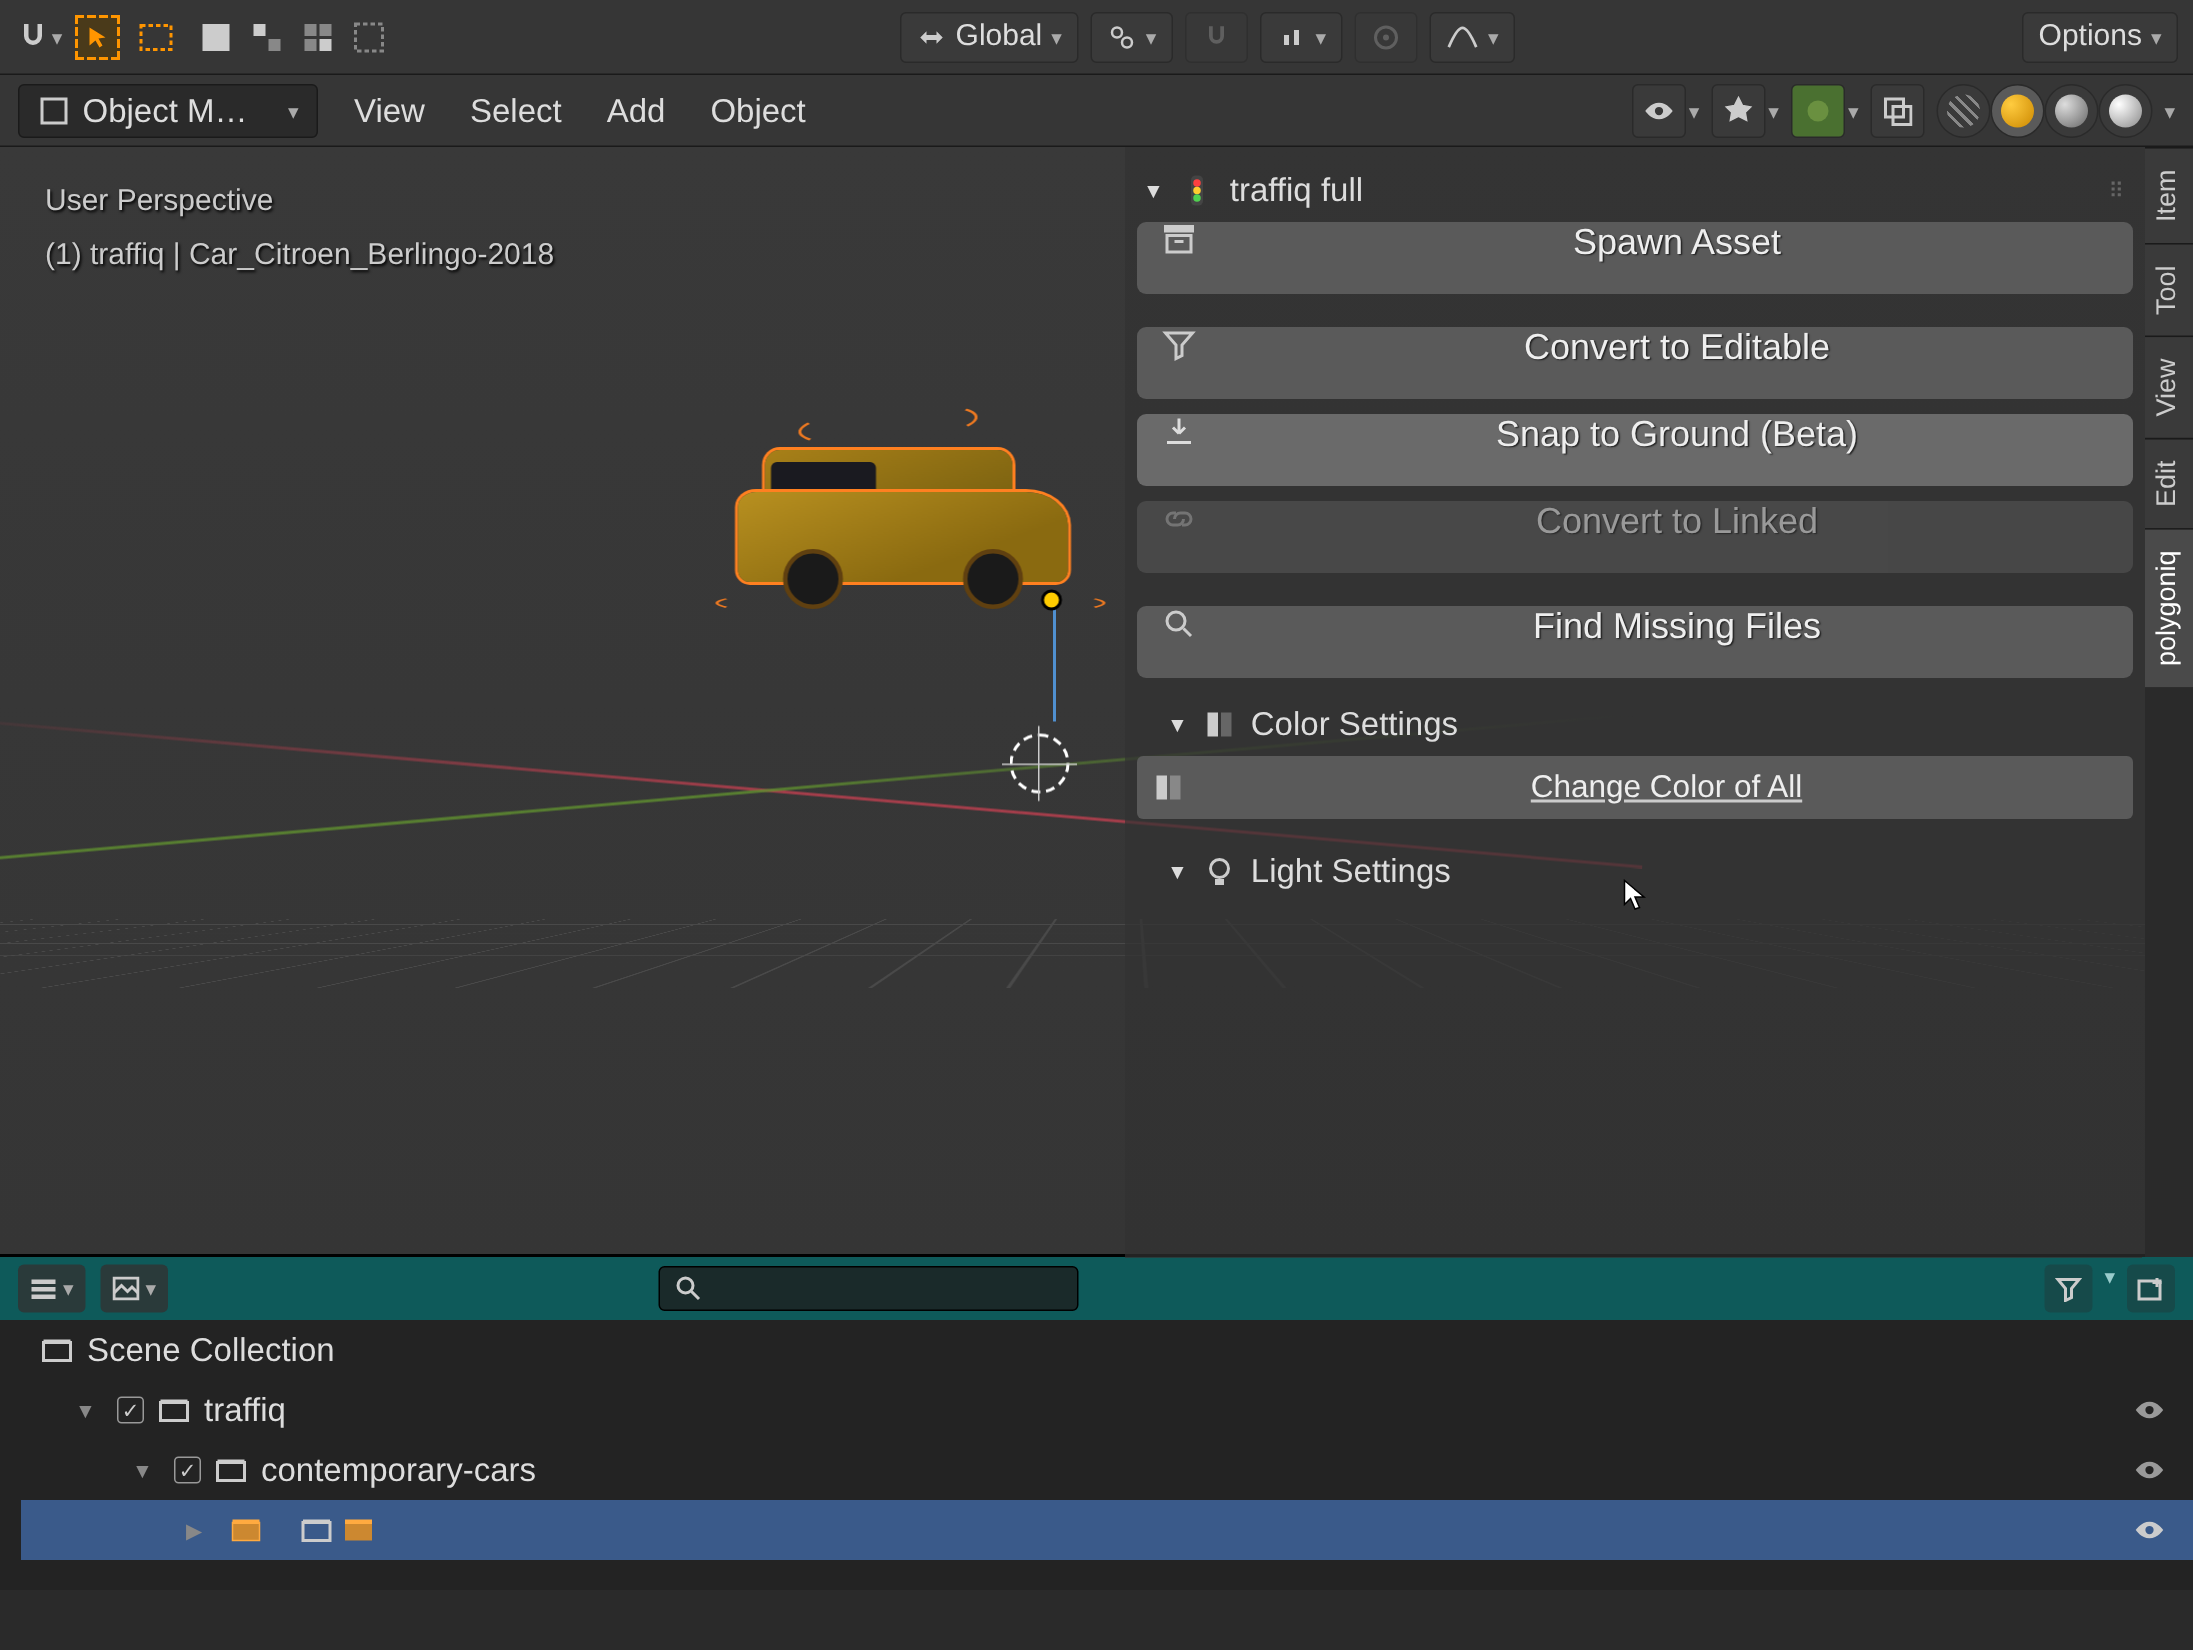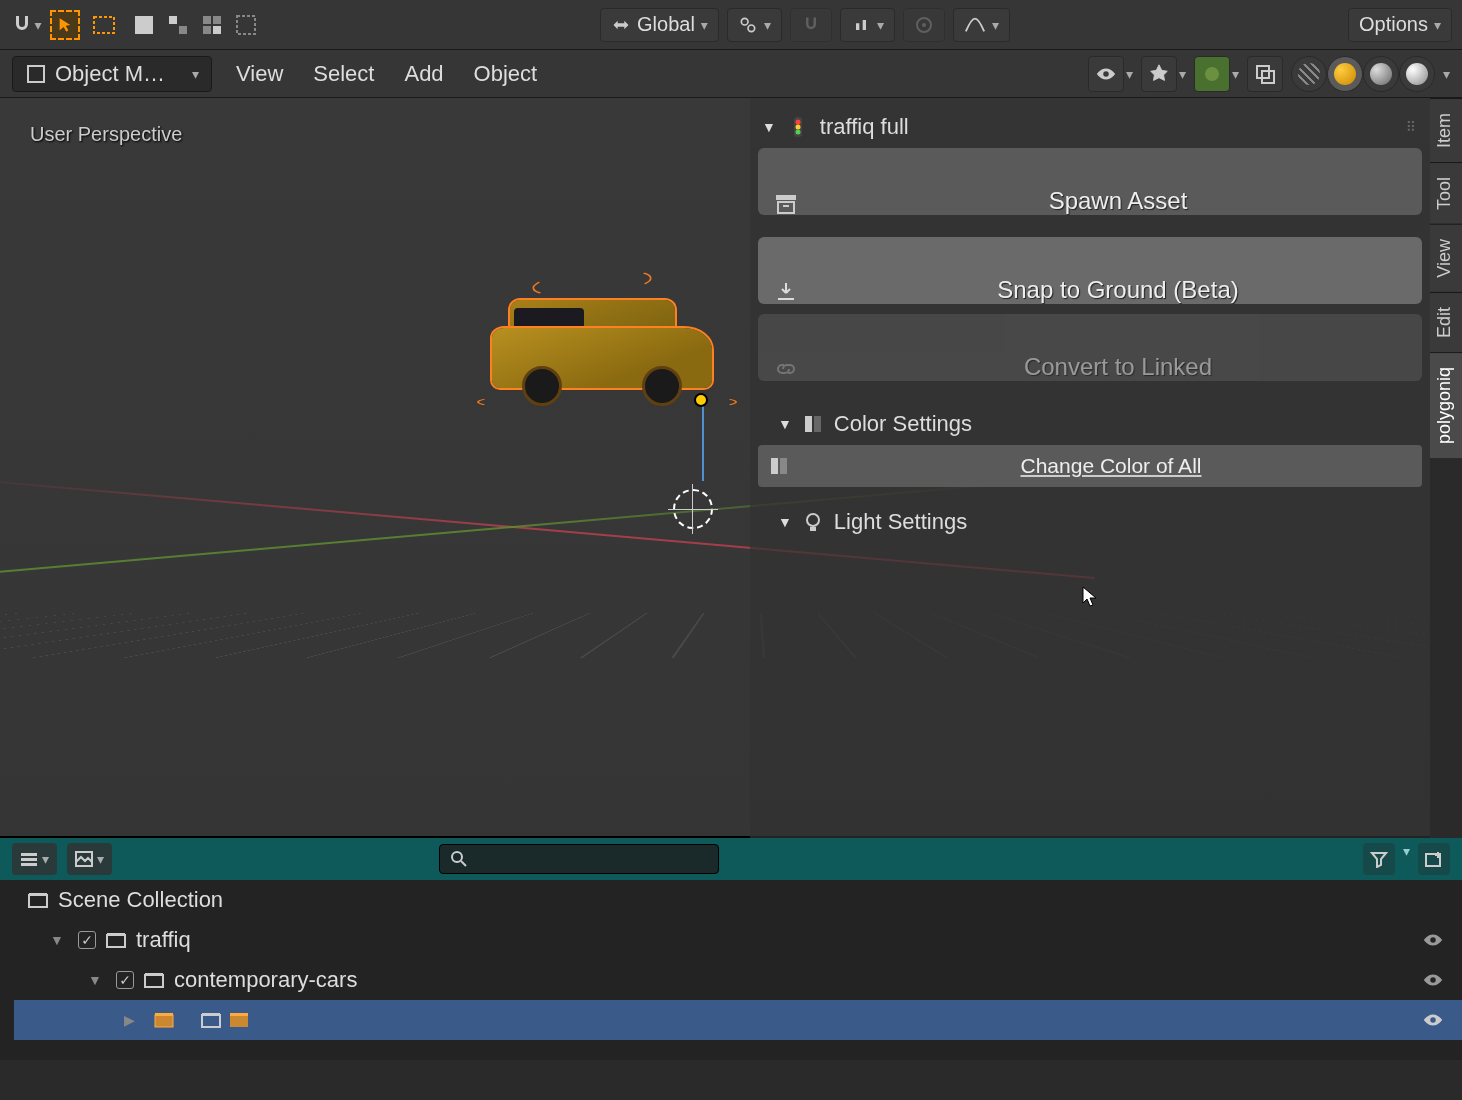--- a/index.html
+++ b/index.html
@@ -52,21 +52,21 @@
 .wheel.front { left: 160px; }
 .wheel.rear { left: 40px; }
 .swirl { position: absolute; border: 2px solid #ff8020; border-radius: 50%; border-top-color: transparent; border-bottom-color: transparent; opacity: 0.9; }
 .swirl.s1 { width: 120px; height: 26px; top: -20px; left: 50px; transform: rotate(-5deg); }
 .swirl.s2 { width: 260px; height: 20px; bottom: -2px; left: -5px; }
 
 
 .n-panel { position: absolute; top: 0; right: 32px; width: 680px; height: 740px; background: rgba(50,50,50,0.7); display: flex; flex-direction: column; padding: 8px 8px 0 8px; }
 .panel-header { display: flex; align-items: center; gap: 10px; padding: 8px 4px; font-size: 22px; color: #ddd; }
 .panel-header .drag-dots { margin-left: auto; color: #666; font-size: 14px; letter-spacing: 2px; }
-.big-btn { display: flex; align-items: flex-end; background: #5a5a5a; border-radius: 6px; height: 67px; margin-bottom: 10px; cursor: pointer; }
+.big-btn { display: flex; align-items: flex-start; background: #5a5a5a; border-radius: 6px; height: 48px; margin-bottom: 10px; cursor: pointer; }
 .big-btn.highlight { background: #6a6a6a; }
 .big-btn.disabled { opacity: 0.55; }
 .big-btn-icon { width: 56px; display: flex; align-items: center; justify-content: center; font-size: 24px; color: #ccc; }
 .big-btn-label { flex: 1; text-align: center; font-size: 24px; color: #eee; text-shadow: 1px 1px 1px #222; }
 .btn-gap { height: 12px; }
 .section-header { display: flex; align-items: center; gap: 10px; padding: 8px 20px; font-size: 22px; color: #ddd; }
 .color-change-btn { background: #5a5a5a; border-radius: 4px; height: 42px; display: flex; align-items: center; margin-bottom: 8px; cursor: pointer; text-decoration: underline; }
 .color-change-btn .small-icon { width: 42px; display: flex; align-items: center; justify-content: center; }
 .color-change-btn .lbl { flex: 1; text-align: center; font-size: 21px; color: #eee; }
 .selected-assets-label { font-size: 22px; color: #aaa; padding: 4px 6px; }
@@ -254,20 +254,21 @@
         </div>
     </div>
       <span class="chevron-down">▾</span>
   </div>
 </div>
 
 <div class="main-area">
   <div class="viewport">
     <div class="viewport-info">
       <div>User Perspective</div>
+      <div>(1) traffiq | Car_Citroen_Berlingo-2018</div>
     </div>
     <div class="grid-floor"></div>
     <div class="axis-red"></div>
     <div class="axis-green"></div>
     <div class="axis-blue"></div>
     <div class="cursor3d"></div>
     <div class="origin-dot"></div>
     <div class="car">
       <div class="swirl s1"></div>
       <div class="car-top"></div>
@@ -298,20 +299,28 @@
             <rect x="2" y="2" width="20" height="5" fill="#ccc"></rect>
             <rect x="4" y="9" width="16" height="11" fill="none" stroke="#ccc" stroke-width="2"></rect>
             <rect x="9" y="12" width="6" height="2" fill="#ccc"></rect>
           </svg>
       </div>
       <div class="big-btn-label">Spawn Asset</div>
     </div>
 
     <div class="btn-gap"></div>
 
+    <div class="big-btn">
+      <div class="big-btn-icon">
+        <svg width="24" height="24">
+            <path fill="none" stroke="#ccc" stroke-width="2" d="M3 4h18l-7 8v7l-4 2v-9z"></path>
+          </svg>
+      </div>
+      <div class="big-btn-label">Convert to Editable</div>
+    </div>
 
     <div class="big-btn highlight">
       <div class="big-btn-icon">
         <svg width="24" height="24">
             <path fill="#ddd" d="M12 3v10m0 0l-4-4m4 4l4-4M4 19h16" stroke="#ddd" stroke-width="2"></path>
           </svg>
       </div>
       <div class="big-btn-label">Snap to Ground (Beta)</div>
     </div>
 
@@ -319,20 +328,29 @@
       <div class="big-btn-icon">
         <svg width="24" height="24">
             <path fill="none" stroke="#aaa" stroke-width="2" d="M9 12a4 4 0 014-4h3a4 4 0 010 8h-2M15 12a4 4 0 01-4 4H8a4 4 0 010-8h2"></path>
           </svg>
       </div>
       <div class="big-btn-label">Convert to Linked</div>
     </div>
 
     <div class="btn-gap"></div>
 
+    <div class="big-btn">
+      <div class="big-btn-icon">
+        <svg width="24" height="24">
+            <circle cx="10" cy="10" r="6" fill="none" stroke="#ccc" stroke-width="2"></circle>
+            <path stroke="#ccc" stroke-width="2" d="M15 15l5 5"></path>
+          </svg>
+      </div>
+      <div class="big-btn-label">Find Missing Files</div>
+    </div>
 
     <div class="section-header">
       <span style="font-size:14px">▼</span>
       <svg width="22" height="22">
           <rect x="3" y="3" width="7" height="16" fill="#ccc"></rect>
           <rect x="12" y="3" width="7" height="16" fill="#666"></rect>
         </svg>
       <span>Color Settings</span>
     </div>
 

